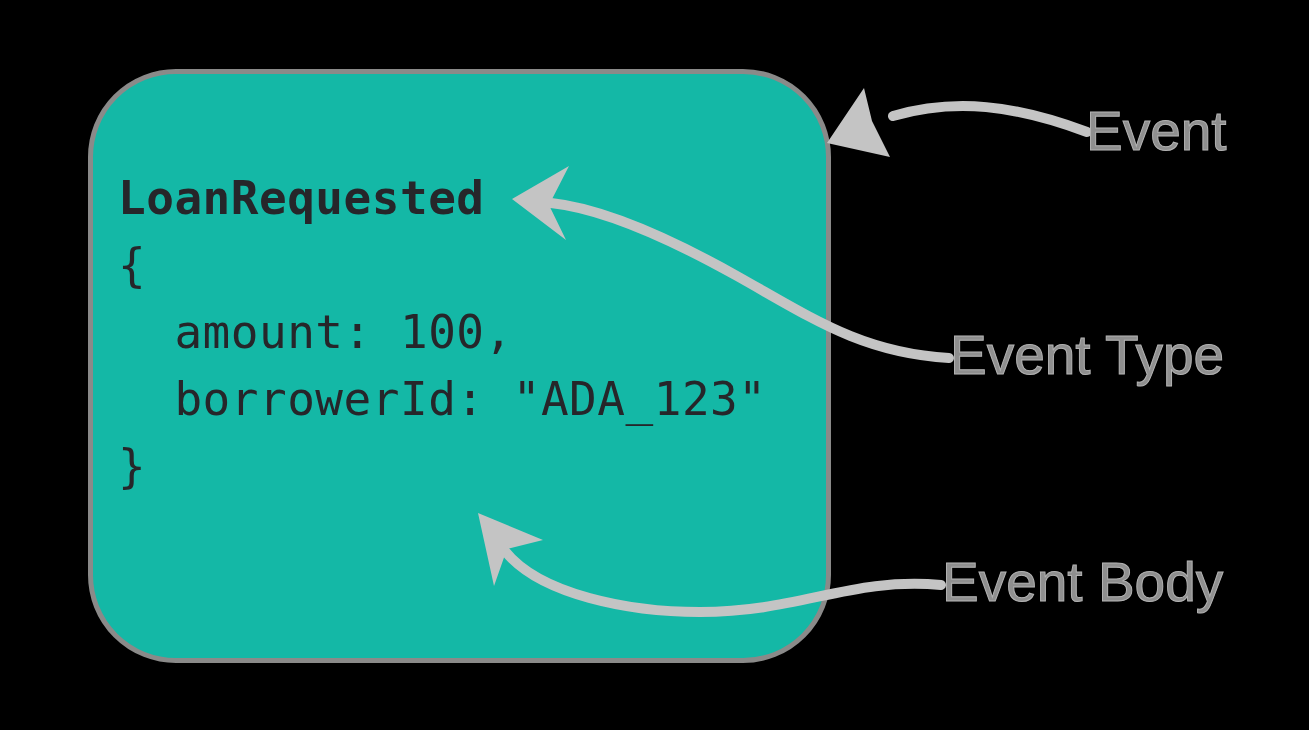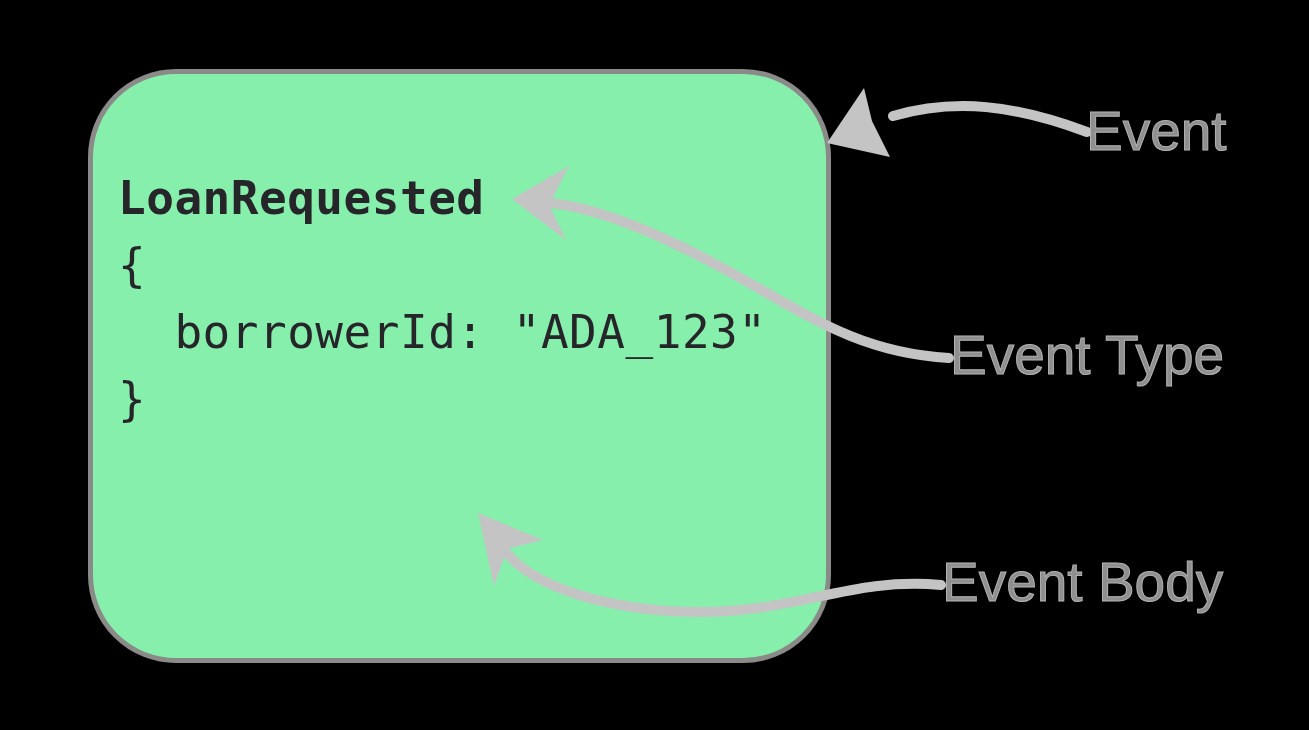--- a/index.html
+++ b/index.html
@@ -11,21 +11,21 @@
     overflow: hidden;
     font-family: "Liberation Sans", sans-serif;
   }
   .event-card {
     position: absolute;
     left: 88px;
     top: 69px;
     width: 743px;
     height: 594px;
     box-sizing: border-box;
-    background: #86efac;
+    background: #14b8a6;
     border: 5px solid #8a8a89;
     border-radius: 88px;
   }
   .code {
     position: absolute;
     left: 0;
     top: 0;
     right: 0;
     padding: 91px 0 0 25px;
     font-family: "DejaVu Sans Mono", monospace;
@@ -68,20 +68,21 @@
 </style>
 </head>
 <body>
 
 <div class="canvas">
 
   <div class="event-card">
     <div class="code">
       <div class="code-line type-name">LoanRequested</div>
       <div class="code-line">{</div>
+      <div class="code-line">  amount: 100,</div>
       <div class="code-line">  borrowerId: "ADA_123"</div>
       <div class="code-line">}</div>
     </div>
   </div>
 
   <svg class="arrows" viewBox="0 0 1309 730" xmlns="http://www.w3.org/2000/svg">
     <g>
       <path class="arrow-line" d="M1087 132 C1015 105 955 98 893 116" stroke="#c4c4c4"></path>
       <polygon class="arrow-head" points="827,143 864,88 872,121 890,157" fill="#c4c4c4"></polygon>
     </g>

